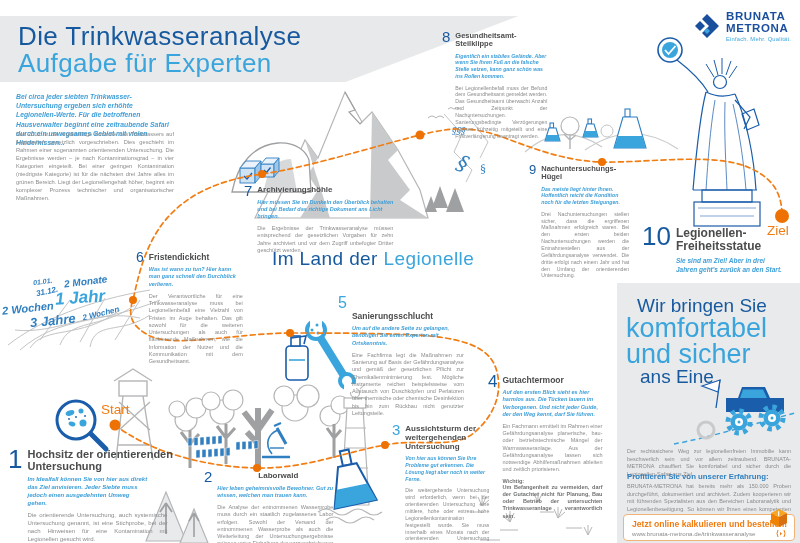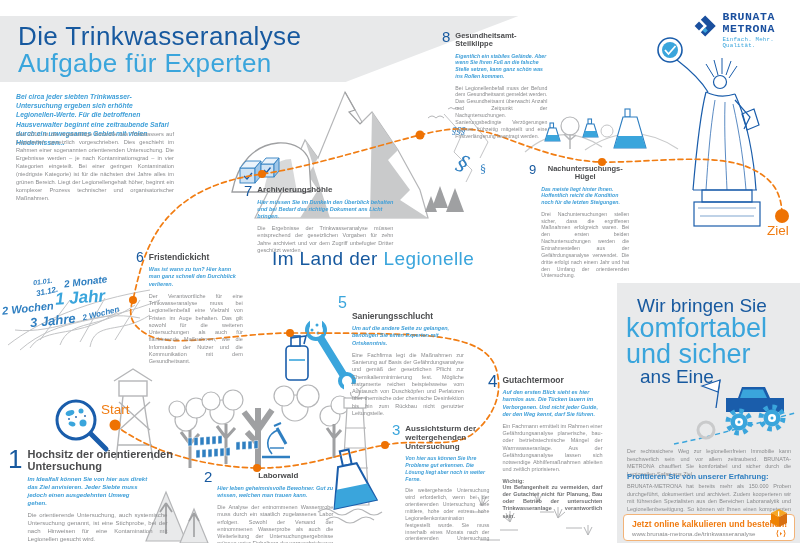--- a/index.html
+++ b/index.html
@@ -45,21 +45,21 @@
   .benefit-body{position:absolute;left:10px;top:200px;width:164px;font-size:5.5px;line-height:1.4;
                 color:#8a8b8d;text-align:justify;}
   #cta-box{position:absolute;left:6px;top:231px;width:170px;height:25px;background:#fff;
            border:1px solid #f2b378;border-radius:4px;}
   .cta-text{position:absolute;left:8px;top:4px;font-size:8.6px;font-weight:bold;color:#f07c12;}
   .cta-url{position:absolute;left:8px;top:15px;font-size:6.2px;color:#8a8b8d;}
   .waves{position:absolute;right:6px;top:13px;}
   .parcel{position:absolute;right:3px;top:-10px;}
   
   #logo{position:absolute;left:692px;top:11px;display:flex;gap:4px;}
-  .logo-text{line-height:1;font-family:Liberation Mono, monospace;}
+  .logo-text{line-height:1;}
   .logo-name{font-size:11.5px;font-weight:bold;color:#1a4f9e;letter-spacing:.6px;}
   .logo-tag{font-size:5.8px;color:#3aa5dc;margin-top:3px;letter-spacing:.2px;}
   svg{display:block;}
 </style>
 </head>
 <body>
 
 <div id="poster">
 
   <svg class="abs" width="800" height="543" viewBox="0 0 800 543" style="left:0;top:0;">
@@ -411,26 +411,33 @@
     <div style="width:92px;">
       <div class="st-head" style="font-size:7.5px;margin-top:2px;">Gesundheitsamt-Steilklippe</div>
       <div class="st-lead" style="font-size:5.2px;">Eigentlich ein stabiles Gelände. Aber wenn Sie Ihren Fuß an die falsche Stelle setzen, kann ganz schön was ins Rollen kommen.</div>
       <div class="st-body" style="font-size:5.2px;">Bei Legionellenbefall muss der Befund dem Gesundheitsamt gemeldet werden. Das Gesundheitsamt überwacht Anzahl und Zeitpunkt der Nachuntersuchungen. Sanierungsbedingte Verzögerungen müssen frühzeitig mitgeteilt und eine Fristverlängerung beantragt werden.</div>
     </div>
   </div>
 
   <div class="station" style="left:529px;top:164px;">
     <div class="st-num" style="font-size:13px;">9</div>
     <div style="width:88px;">
-      <div class="st-head" style="font-size:7.5px;margin-top:1px;text-align:center;">Nachuntersuchungs-Hügel</div>
+      <div class="st-head" style="font-size:7.5px;margin-top:1px;">Nachuntersuchungs-Hügel</div>
       <div class="st-lead" style="font-size:5.2px;">Das meiste liegt hinter Ihnen. Hoffentlich reicht die Kondition noch für die letzten Steigungen.</div>
       <div class="st-body" style="font-size:5.2px;">Drei Nachuntersuchungen stellen sicher, dass die ergriffenen Maßnahmen erfolgreich waren. Bei den ersten beiden Nachuntersuchungen werden die Entnahmestellen aus der Gefährdungsanalyse verwendet. Die dritte erfolgt nach einem Jahr und hat den Umfang der orientierenden Untersuchung.</div>
     </div>
   </div>
 
+  <div class="station" style="left:642px;top:225px;">
+    <div class="st-num" style="font-size:26px;">10</div>
+    <div style="width:116px;">
+      <div class="st-head" style="font-size:12px;margin-top:2px;">Legionellen-Freiheitsstatue</div>
+      <div class="st-lead" style="font-size:6.5px;width:110px;">Sie sind am Ziel! Aber in drei Jahren geht's zurück an den Start.</div>
+    </div>
+  </div>
 
   <div id="promo-box">
     <div class="promo1">Wir bringen Sie</div>
     <div class="promo2">komfortabel</div>
     <div class="promo3">und sicher</div>
     <div class="promo4">ans Eine</div>
 
     <svg class="abs" style="left:55px;top:85px;" width="125" height="80" viewBox="0 0 125 80">
       <path d="M2,76 C35,70 85,55 123,45" fill="none" stroke="#3aa5dc" stroke-width="1.5" stroke-dasharray="5 3.5"></path>
       <path d="M48,12 L44,40" stroke="#1a5dab" stroke-width="1.3" fill="none"></path>

